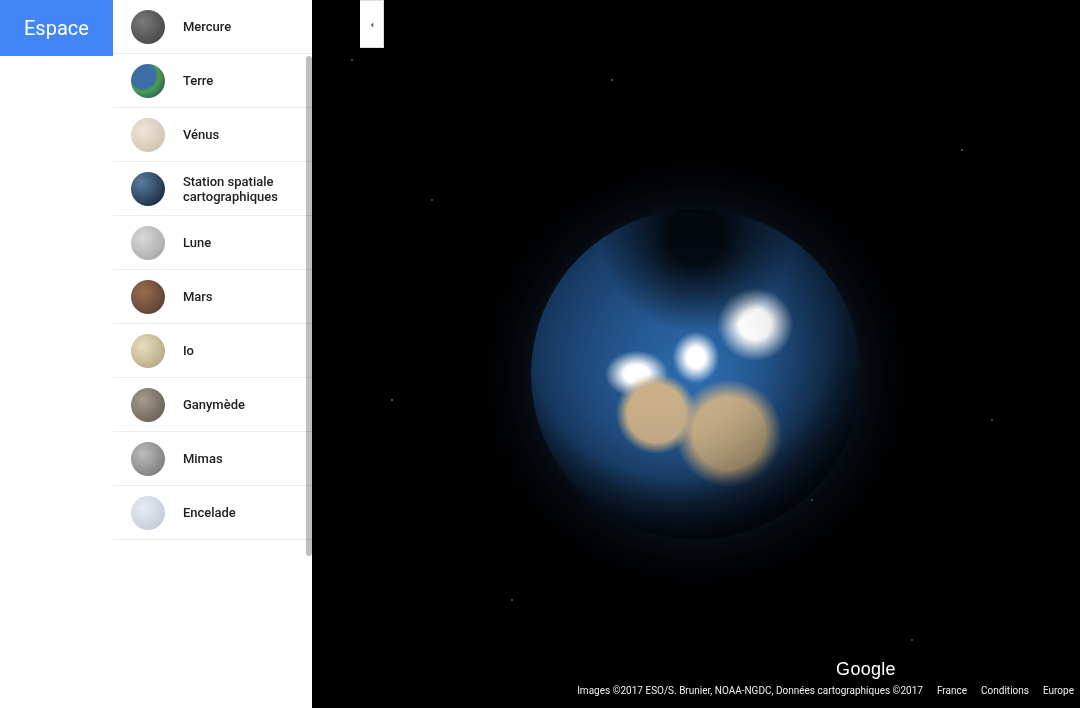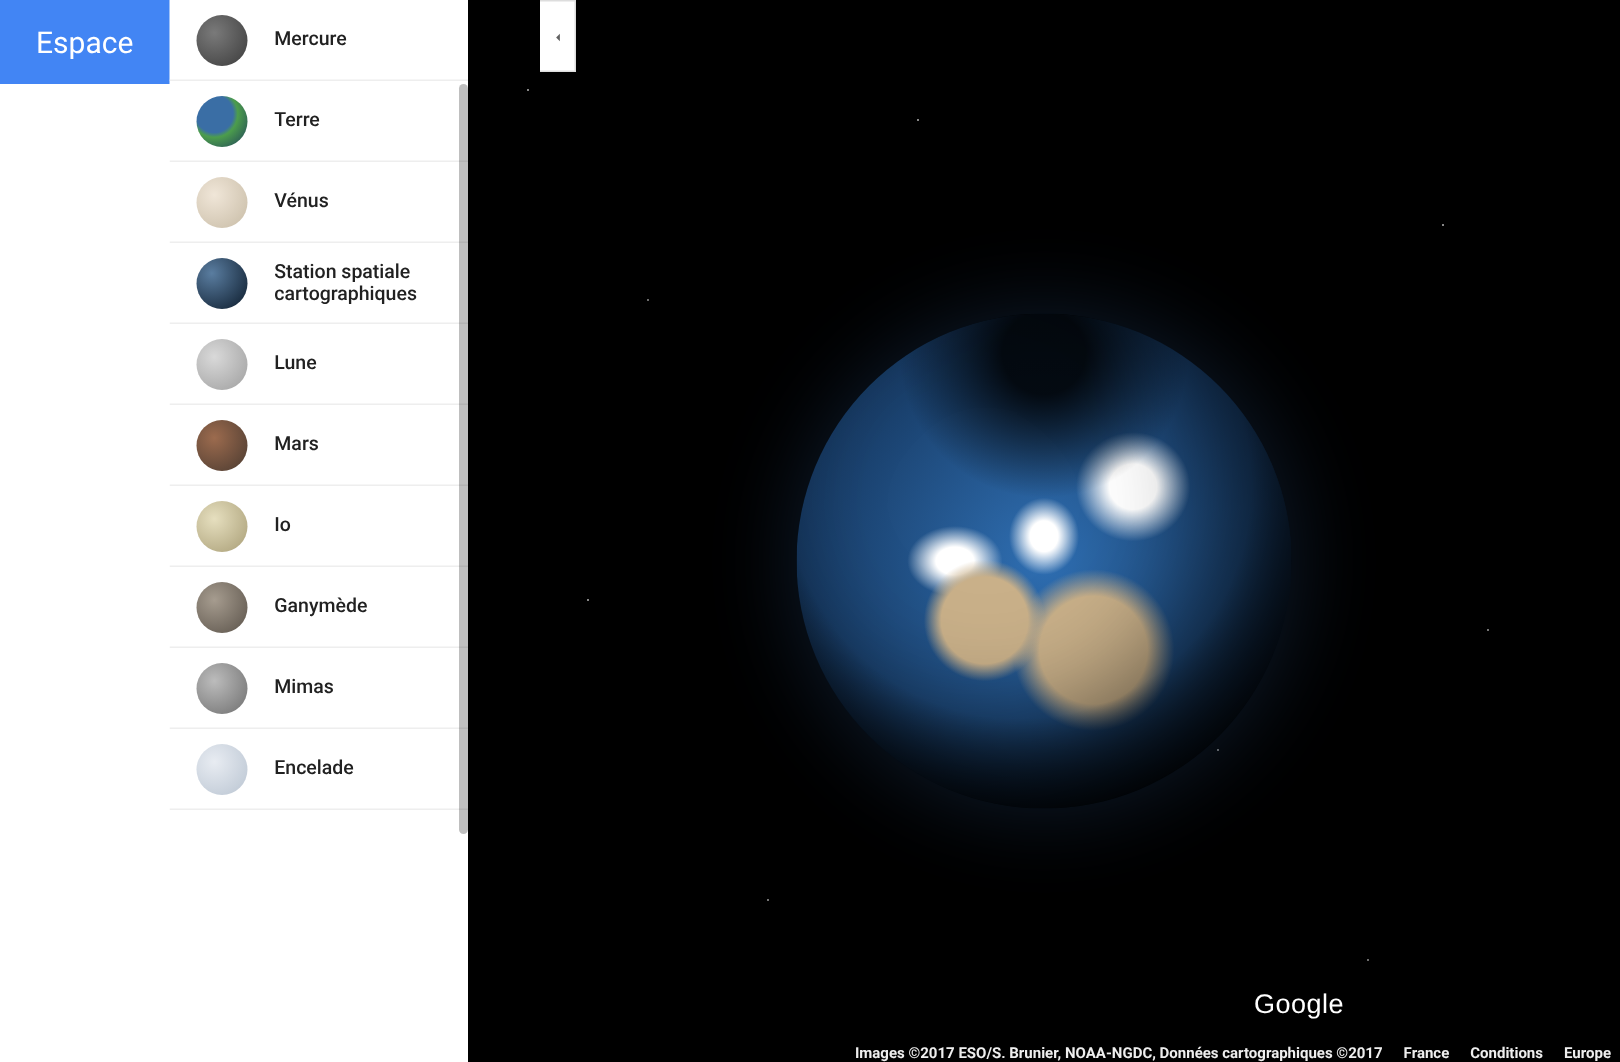--- a/index.html
+++ b/index.html
@@ -135,29 +135,28 @@
     bottom: 28px; left: 50%;
     transform: translate(-50%,0) translateX(170px);
     color: #fff;
     font-size: 18px;
     letter-spacing: 0.3px;
     font-family: 'Product Sans', Arial, sans-serif;
     text-shadow: 0 0 4px #000;
   }
   .attrib {
     position: absolute;
-    bottom: 0; right: 0;
+    bottom: 12px; right: 0;
     color: #eee;
     font-size: 10px;
     display: flex;
     gap: 14px;
     padding-right: 6px;
     text-shadow: 0 0 3px #000;
     white-space: nowrap;
-    font-weight: bold;
   }
   .attrib span { cursor: default; }
   .attrib .link { cursor: pointer; }
 </style>
 </head>
 <body>
 
 <div class="sidebar">
   <div class="sidebar-header">
     <span>Espace</span>

